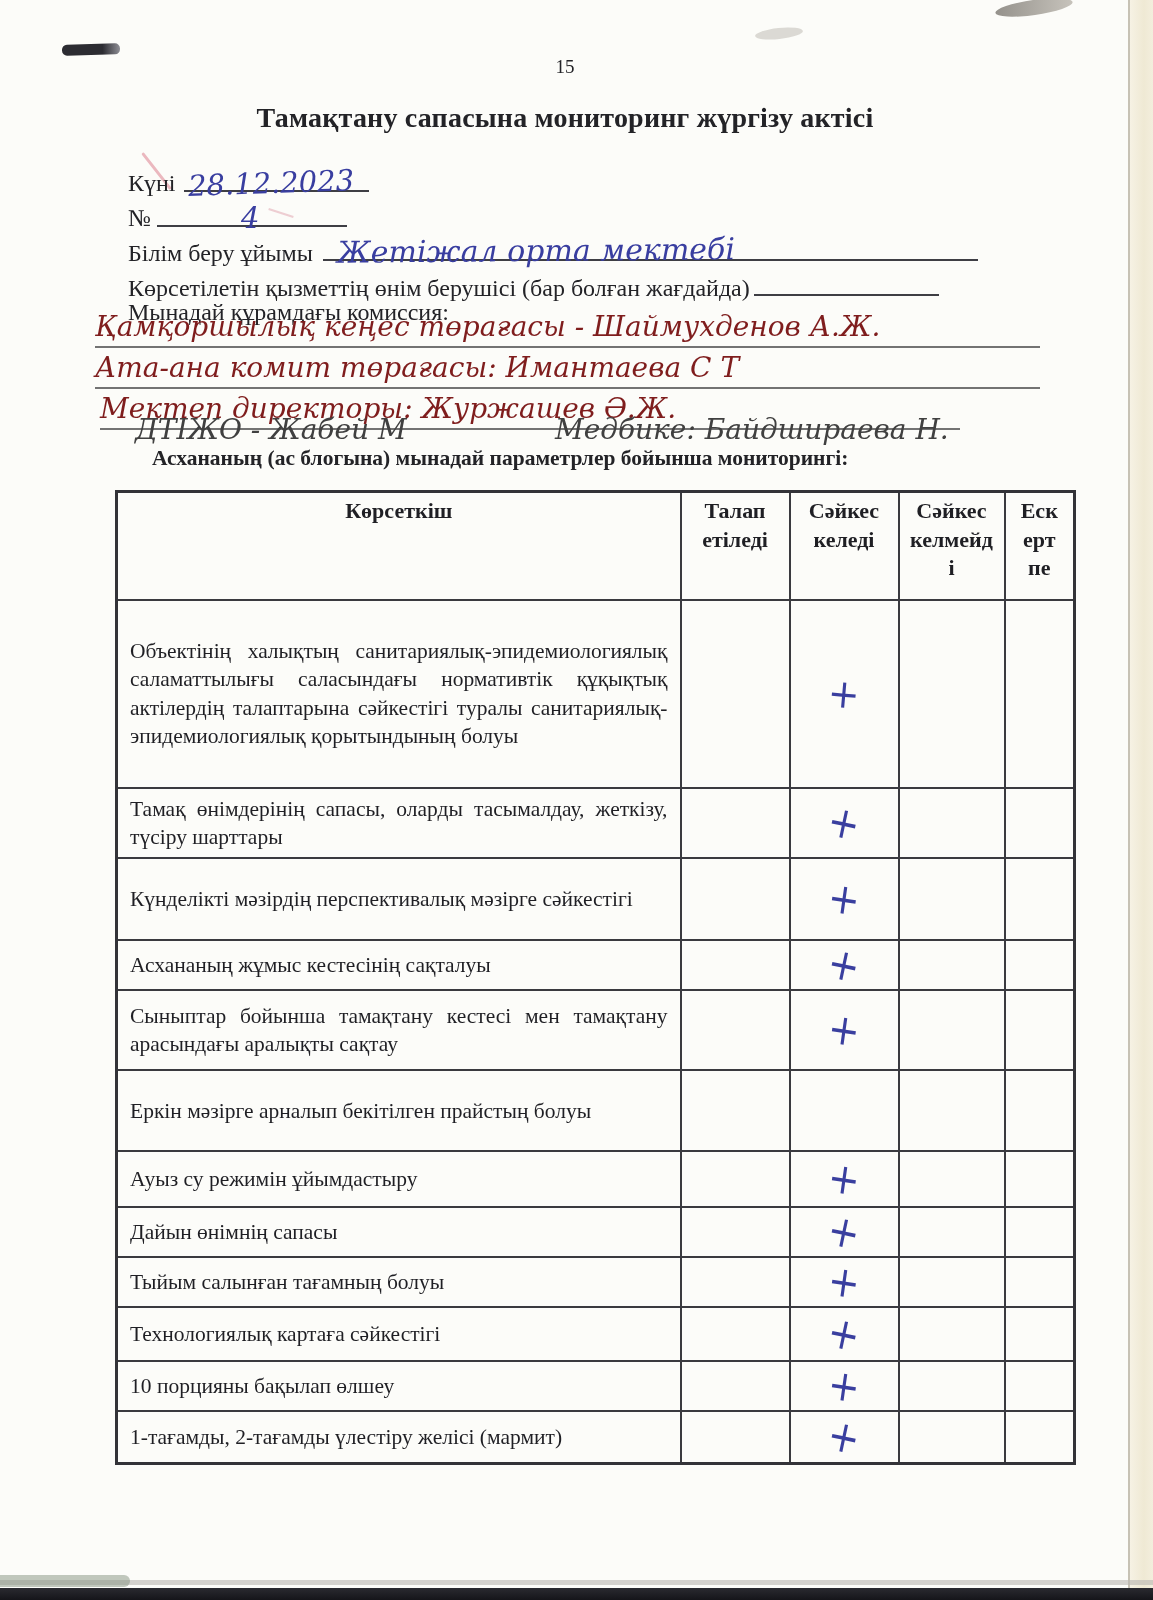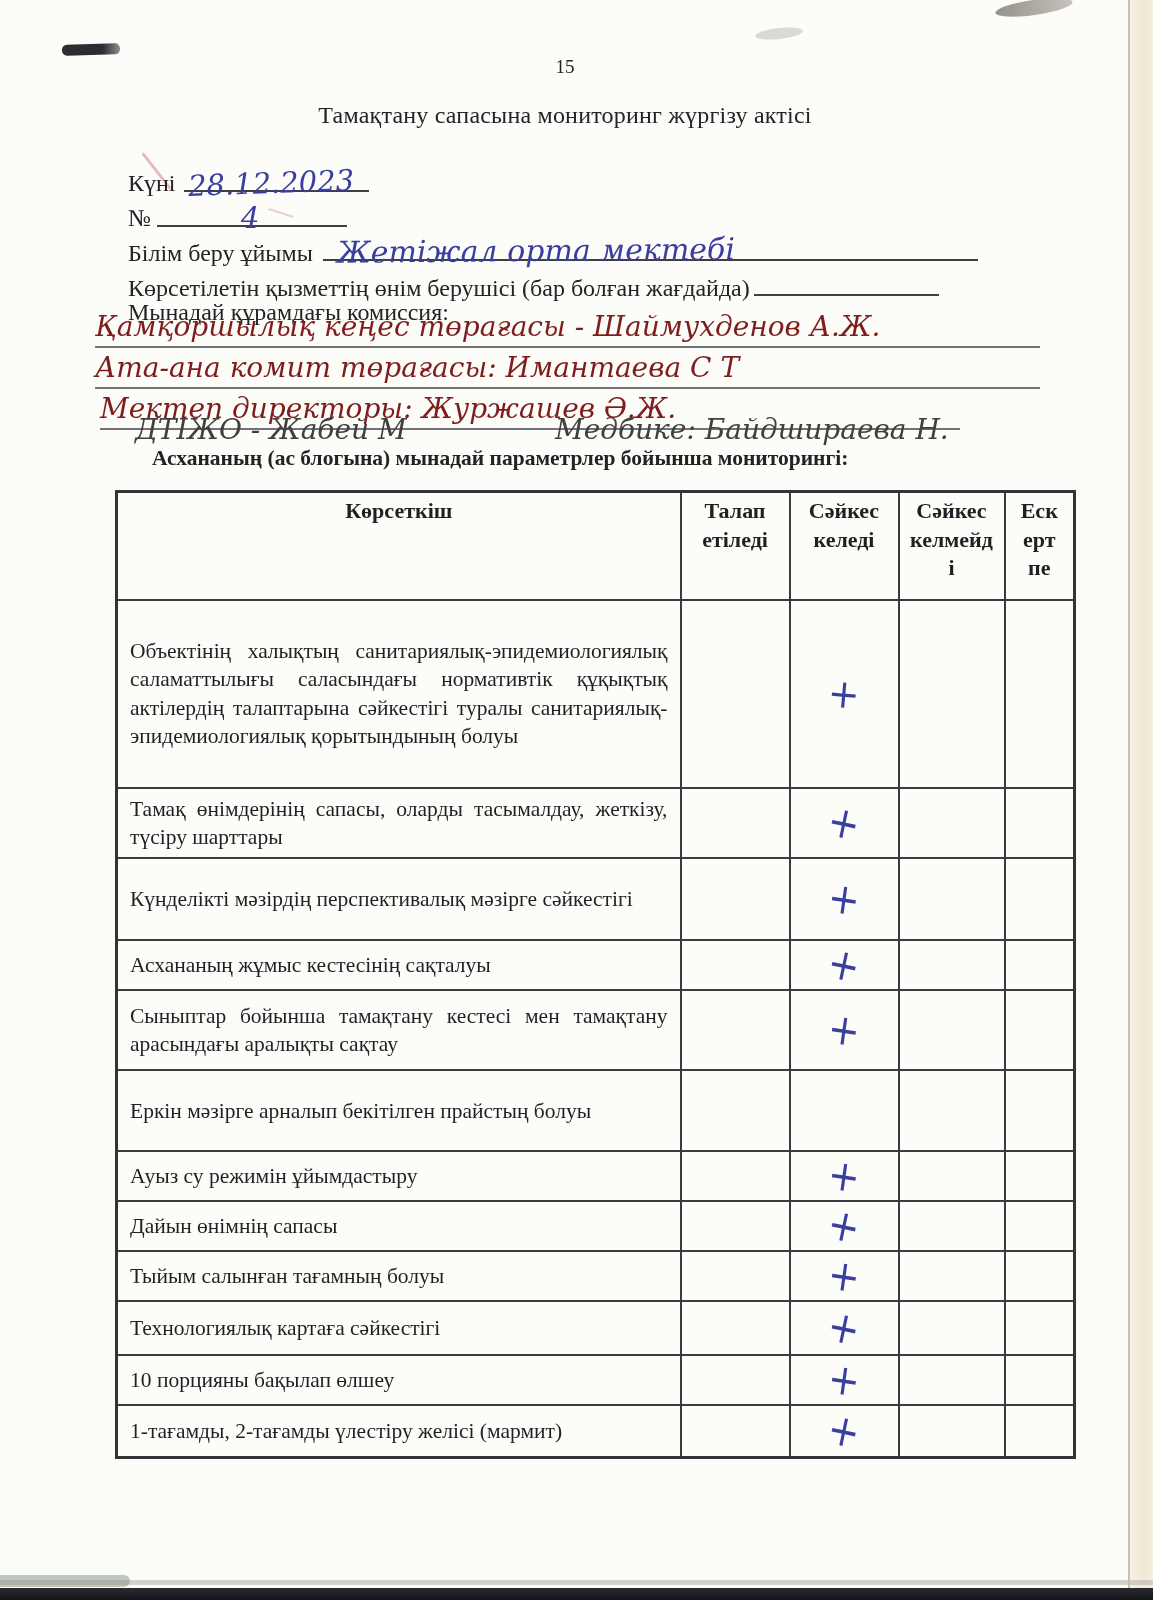--- a/index.html
+++ b/index.html
@@ -52,21 +52,21 @@
     background:#84917f;opacity:.5;border-radius:0 6px 6px 0;
   }
   .bottom-band{
     position:absolute;top:1588px;left:0;width:1153px;height:12px;
     background:linear-gradient(180deg,#2a2a30,#15151a);
   }
   
   .pagenum{position:absolute;top:56px;left:0;width:1130px;text-align:center;font-size:19px;}
   .doc-title{
     position:absolute;top:102px;left:0;width:1130px;text-align:center;
-    font-size:24px;font-weight:normal;letter-spacing:.2px;
+    font-size:28px;font-weight:bold;letter-spacing:.2px;
   }
   .field{position:absolute;left:128px;white-space:nowrap;font-size:24px;}
   .f-date{top:164px;}
   .f-num{top:199px;}
   .f-org{top:233px;}
   .f-provider{top:268px;}
   .f-comm-label{top:299px;}
   .uline{
     display:inline-block;border-bottom:2px solid #3e3e44;
     vertical-align:baseline;height:26px;
@@ -126,21 +126,21 @@
   tbody td.ind{
     text-align:justify;line-height:1.32;vertical-align:middle;padding:6px 12px;
   }
   tbody td.c{text-align:center;vertical-align:middle;}
   tbody tr:nth-child(1){height:188px;margin-left:13px;}
   tbody tr:nth-child(2){height:68px;}
   tbody tr:nth-child(3){height:82px;}
   tbody tr:nth-child(4){height:50px;}
   tbody tr:nth-child(5){height:80px;}
   tbody tr:nth-child(6){height:81px;}
-  tbody tr:nth-child(7){height:50px;}
+  tbody tr:nth-child(7){height:56px;}
   tbody tr:nth-child(8){height:50px;}
   tbody tr:nth-child(9){height:50px;}
   tbody tr:nth-child(10){height:54px;}
   tbody tr:nth-child(11){height:50px;}
   tbody tr:nth-child(12){height:52px;}
   .check{
     display:inline-block;
     font-family:"DejaVu Sans", sans-serif;
     font-size:38px;color:#3a3f9f;
     transform:rotate(8deg) scaleY(1.12);

